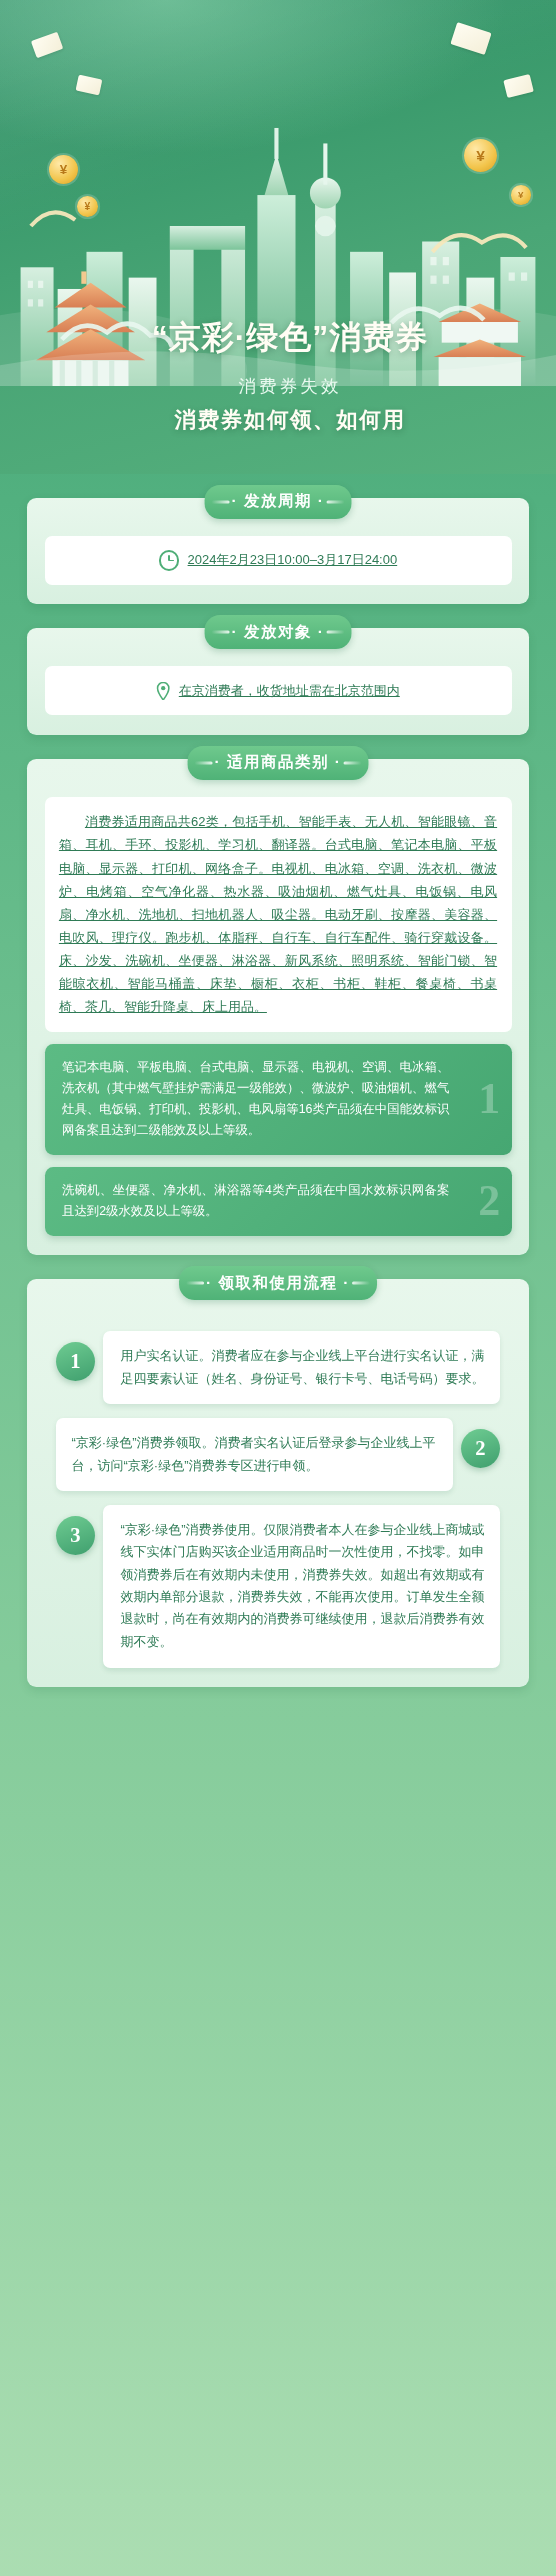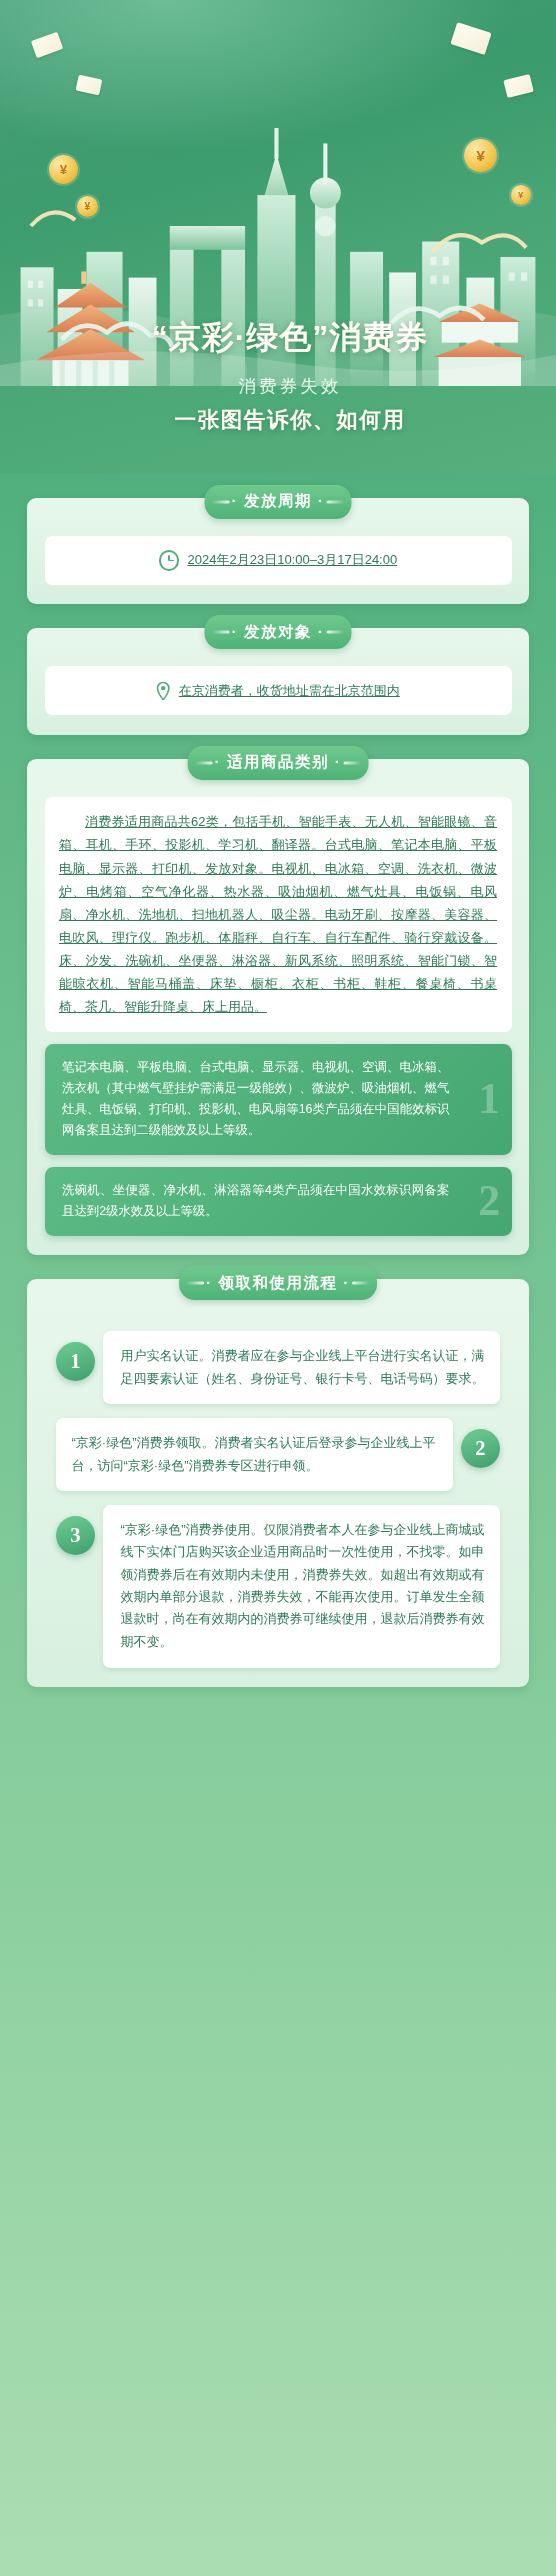--- a/index.html
+++ b/index.html
@@ -342,21 +342,21 @@
         <path d="M840 300 q46 -54 96 -18 q50 -32 86 10"></path>
         <path d="M60 250 q40 -46 86 -12"></path>
       </g>
 
       <path d="M0 520 Q 270 470 540 512 T 1080 500 L1080 560 L0 560 Z" fill="rgba(255,255,255,0.18)"></path>
     </svg>
 
     <div class="hero-title-wrap">
       <div class="hero-title">“京彩·绿色”消费券</div>
       <div class="hero-sub1">消费券失效</div>
-      <div class="hero-sub2">一张图告诉你、如何用</div>
+      <div class="hero-sub2">消费券如何领、如何用</div>
     </div>
   </div>
 
   <div class="section">
     <div class="card">
       <div class="ribbon">· 发放周期 ·</div>
       <div class="inner-white row-center">
         <span class="clock"></span>
         <span>2024年2月23日10:00–3月17日24:00</span>
       </div>
@@ -374,21 +374,21 @@
         <span>在京消费者，收货地址需在北京范围内</span>
       </div>
     </div>
   </div>
 
   <div class="section">
     <div class="card">
       <div class="ribbon">· 适用商品类别 ·</div>
 
       <div class="inner-white">
-        <p class="body-text">消费券适用商品共62类，包括手机、智能手表、无人机、智能眼镜、音箱、耳机、手环、投影机、学习机、翻译器。台式电脑、笔记本电脑、平板电脑、显示器、打印机、发放对象。电视机、电冰箱、空调、洗衣机、微波炉、电烤箱、空气净化器、热水器、吸油烟机、燃气灶具、电饭锅、电风扇、净水机、洗地机、扫地机器人、吸尘器。电动牙刷、按摩器、美容器、电吹风、理疗仪。跑步机、体脂秤、自行车、自行车配件、骑行穿戴设备。床、沙发、洗碗机、坐便器、淋浴器、新风系统、照明系统、智能门锁、智能晾衣机、智能马桶盖、床垫、橱柜、衣柜、书柜、鞋柜、餐桌椅、书桌椅、茶几、智能升降桌、床上用品。</p>
+        <p class="body-text">消费券适用商品共62类，包括手机、智能手表、无人机、智能眼镜、音箱、耳机、手环、投影机、学习机、翻译器。台式电脑、笔记本电脑、平板电脑、显示器、打印机、网络盒子。电视机、电冰箱、空调、洗衣机、微波炉、电烤箱、空气净化器、热水器、吸油烟机、燃气灶具、电饭锅、电风扇、净水机、洗地机、扫地机器人、吸尘器。电动牙刷、按摩器、美容器、电吹风、理疗仪。跑步机、体脂秤、自行车、自行车配件、骑行穿戴设备。床、沙发、洗碗机、坐便器、淋浴器、新风系统、照明系统、智能门锁、智能晾衣机、智能马桶盖、床垫、橱柜、衣柜、书柜、鞋柜、餐桌椅、书桌椅、茶几、智能升降桌、床上用品。</p>
       </div>
 
       <div class="numblock">
         <span>笔记本电脑、平板电脑、台式电脑、显示器、电视机、空调、电冰箱、洗衣机（其中燃气壁挂炉需满足一级能效）、微波炉、吸油烟机、燃气灶具、电饭锅、打印机、投影机、电风扇等16类产品须在中国能效标识网备案且达到二级能效及以上等级。</span>
         <span class="bignum">1</span>
       </div>
 
       <div class="numblock">
         <span>洗碗机、坐便器、净水机、淋浴器等4类产品须在中国水效标识网备案且达到2级水效及以上等级。</span>
         <span class="bignum">2</span>

